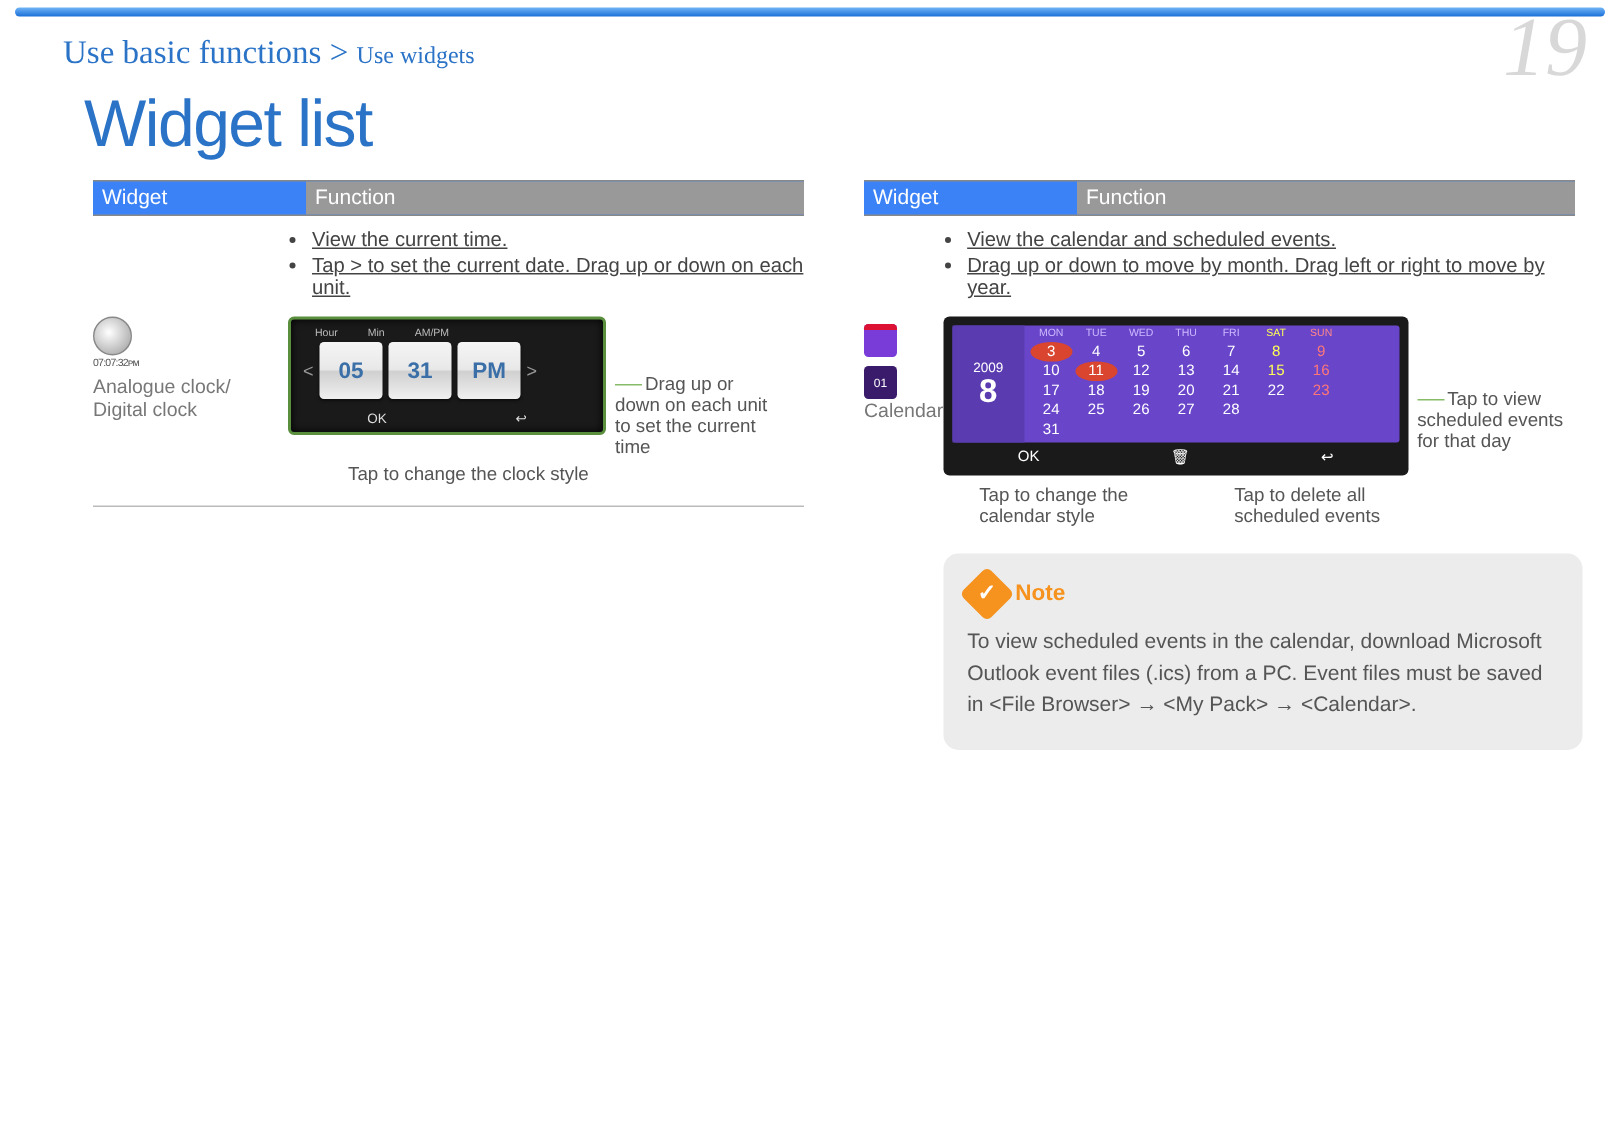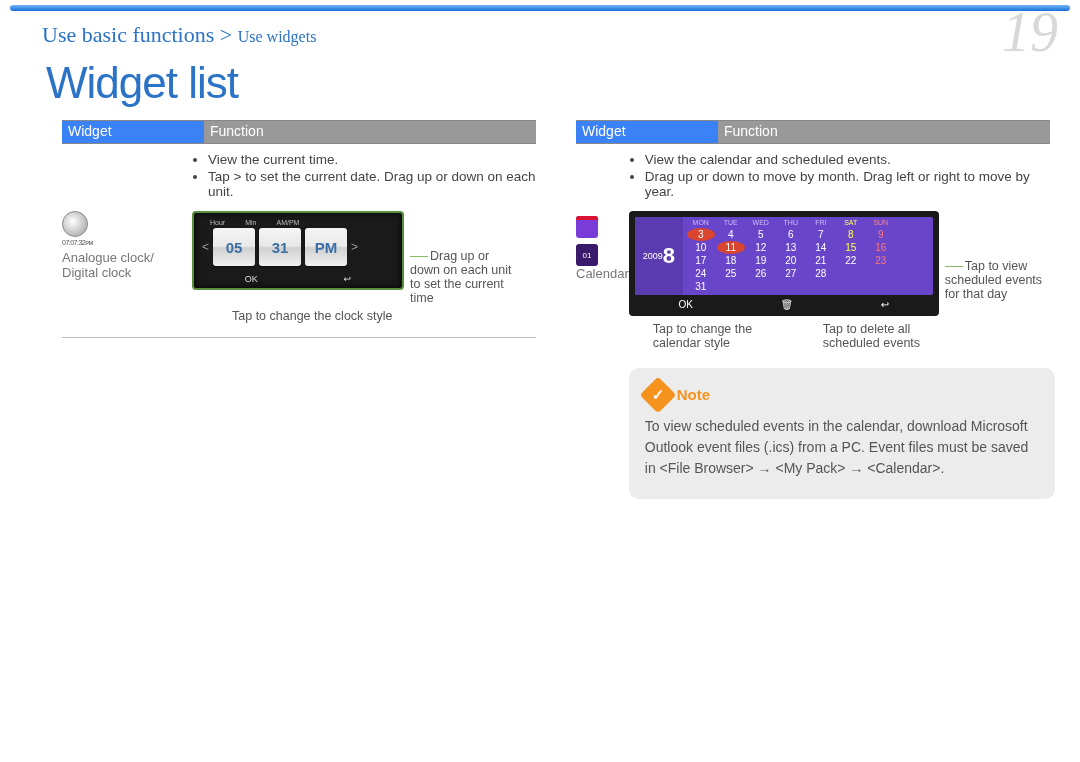--- a/index.html
+++ b/index.html
@@ -35,21 +35,21 @@
     top: 0px;
     right: 22px;
     font-size: 56px;
     color: #d8d8d8;
     font-family: Georgia, serif;
     font-style: italic;
     font-weight: 300;
   }
   .page-title {
     position: absolute;
-    left: 46px;
+    left: 56px;
     top: 58px;
     font-size: 44px;
     color: #2a73c7;
     font-weight: 400;
     letter-spacing: -1px;
   }
   .columns {
     position: absolute;
     top: 120px;
     left: 62px;
@@ -99,20 +99,21 @@
   }
   .cell-func {
     flex: 1;
     font-size: 13.5px;
     color: #444;
     padding-top: 8px;
   }
   .cell-func ul {
     margin: 0 0 8px 0;
     padding-left: 16px;
+    text-decoration: underline;
   }
   .cell-func li { margin-bottom: 2px; }
 
   .clock-device {
     display:inline-block;
     vertical-align:top;
     width: 192px;
     background:#1a1a1a;
     border:2px solid #5a8f3d;
     border-radius:4px;
@@ -199,21 +200,21 @@
     font-size:9px;
     margin-top:4px;
   }
   .calendar-device .hdr {
     display:flex;
     background:#6946c9;
     border-radius:2px;
   }
   .calendar-device .hdr .yr {
     background:#5a3cb0; width:44px;
-    display:flex;flex-direction:row;align-items:center;justify-content:center;
+    display:flex;flex-direction:column;align-items:center;justify-content:center;
     padding:20px 2px;
   }
   .calendar-device .hdr .yr .y{font-size:9px;}
   .calendar-device .hdr .yr .d{font-size:22px;font-weight:bold;line-height:1;}
   .calendar-device .hdr .days {
     flex:1;
     padding:2px 4px;
   }
   .calendar-device .days-row {
     display:flex; gap:2px;

